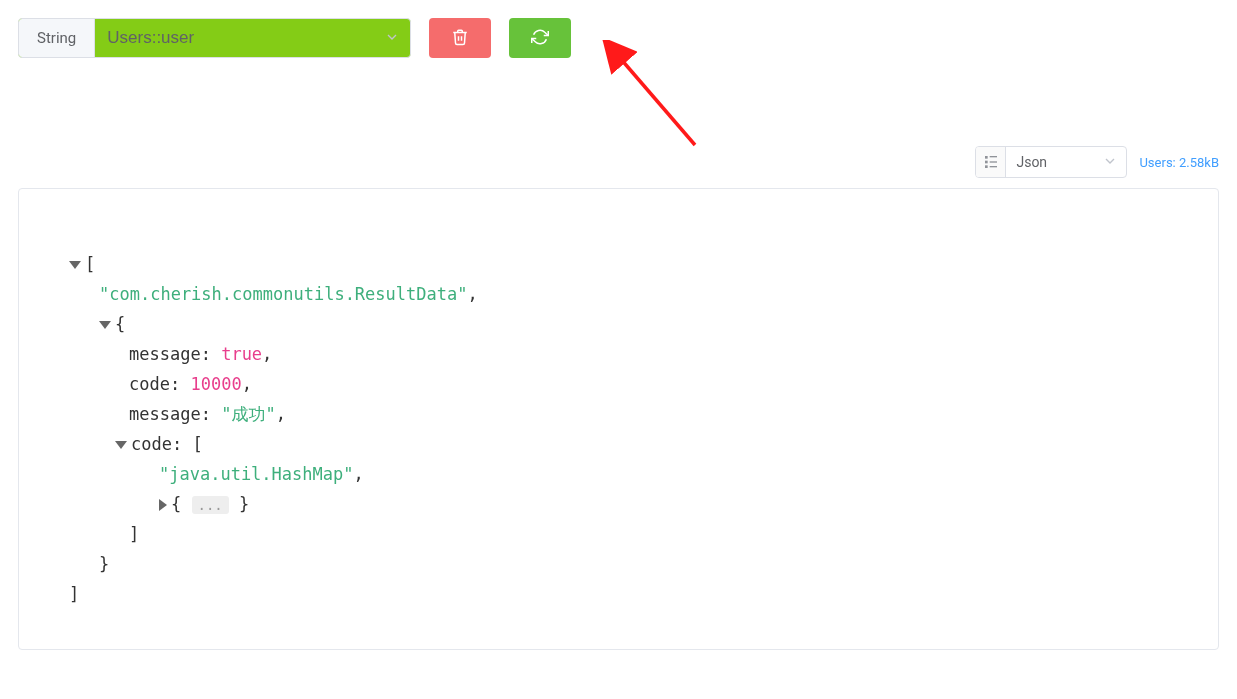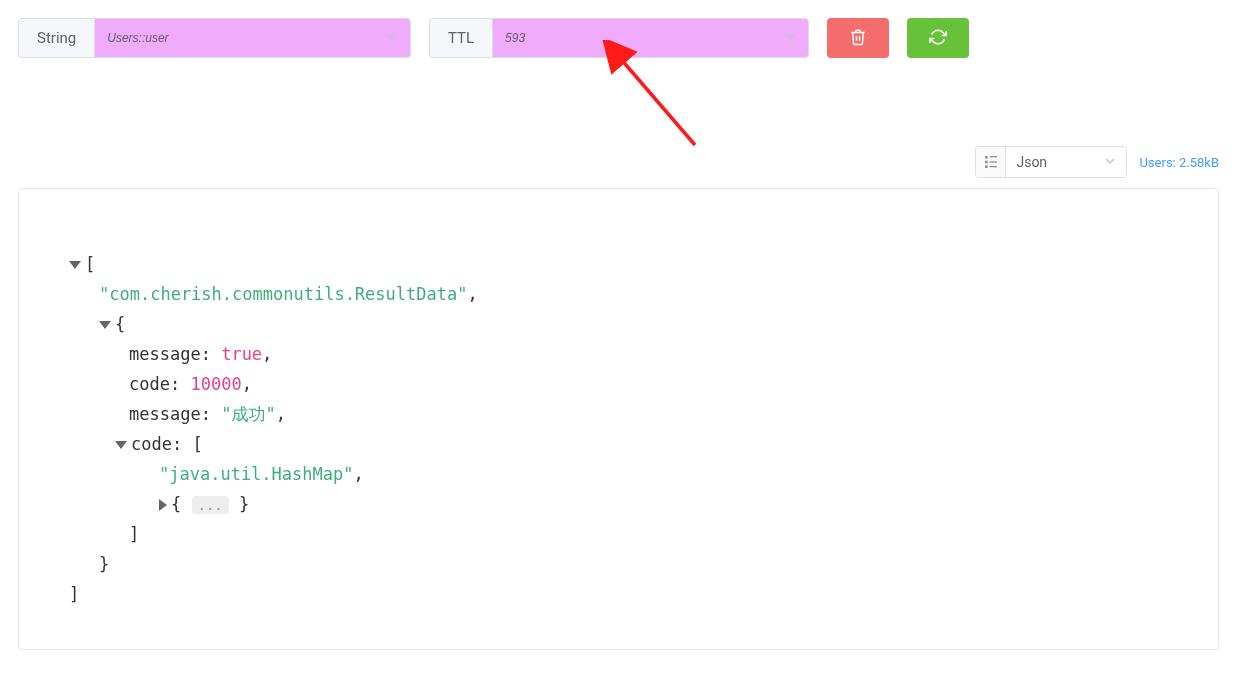--- a/index.html
+++ b/index.html
@@ -1,28 +1,28 @@
 <!DOCTYPE html>
 <html><head>
 <meta charset="utf-8">
 <style>
   * { box-sizing: border-box; }
   html, body { margin: 0; padding: 0; font-family: -apple-system, BlinkMacSystemFont, "Segoe UI", Roboto, "Helvetica Neue", Arial, sans-serif; font-size: 14px; color: #333; background: #fff; }
   body { width: 1237px; height: 699px; position: relative; padding: 18px; }
 
   .top-row { display: flex; align-items: center; gap: 18px; }
 
-  .group { display: flex; border: 1px solid #dcdfe6; border-radius: 4px; overflow: hidden; height: 40px; background: #f0abfc; }
+  .group { display: flex; border: 1px solid #dcdfe6; border-radius: 4px; overflow: hidden; height: 40px; background: #84cc16; }
   .group .label {
     background: #f5f7fa; color: #606266; display: flex; align-items: center; justify-content: center;
     padding: 0 18px; border-right: 1px solid #dcdfe6; font-size: 15px;
   }
   .group .input-wrap { display: flex; align-items: center; flex: 1; padding: 0 10px; position: relative; }
   .group input {
-    border: none; outline: none; height: 100%; width: 100%; font-size: 12px; color: #606266; background: transparent; font-style: italic;
+    border: none; outline: none; height: 100%; width: 100%; font-size: 17px; color: #606266; background: transparent;
   }
   .group .suffix { position: absolute; right: 10px; color: #c0c4cc; pointer-events: none; }
 
   .btn { height: 40px; width: 62px; border-radius: 4px; display: inline-flex; align-items: center; justify-content: center; cursor: pointer; border: none; }
   .btn-danger { background: #f56c6c; color: #fff; }
   .btn-success { background: #67c23a; color: #fff; }
 
   .meta-row { display: flex; align-items: center; gap: 8px; margin-top: 88px; justify-content: flex-end; }
   .view-select { display: inline-flex; align-items: center; border: 1px solid #dcdfe6; border-radius: 4px; height: 32px; background: #fff; overflow: hidden; }
   .view-select .icon-cell { width: 30px; display: flex; align-items: center; justify-content: center; border-right: 1px solid #dcdfe6; color: #909399; height: 100%; background:#fafafa;}
@@ -58,31 +58,20 @@
     <div class="input-wrap">
       <input type="text" value="Users::user" style="">
       <span class="suffix">
         <svg class="icon" viewBox="0 0 24 24" fill="none" stroke="currentColor" stroke-width="2">
             <polyline points="6 9 12 15 18 9"></polyline>
           </svg>
       </span>
     </div>
   </div>
 
-  <div class="group" style="width:380px">
-    <div class="label">TTL</div>
-    <div class="input-wrap">
-      <input type="text" value="593" style="">
-      <span class="suffix">
-        <svg class="icon" viewBox="0 0 24 24" fill="none" stroke="currentColor" stroke-width="2">
-            <polyline points="6 9 12 15 18 9"></polyline>
-          </svg>
-      </span>
-    </div>
-  </div>
 
   <button class="btn btn-danger">
     <span>
       <svg class="icon-lg" viewBox="0 0 24 24" fill="none" stroke="currentColor" stroke-width="2">
           <polyline points="3 6 5 6 21 6"></polyline>
           <path d="M19 6l-1 14a2 2 0 0 1-2 2H8a2 2 0 0 1-2-2L5 6"></path>
           <path d="M10 11v6"></path>
           <path d="M14 11v6"></path>
           <path d="M9 6V4a1 1 0 0 1 1-1h4a1 1 0 0 1 1 1v2"></path>
         </svg>

